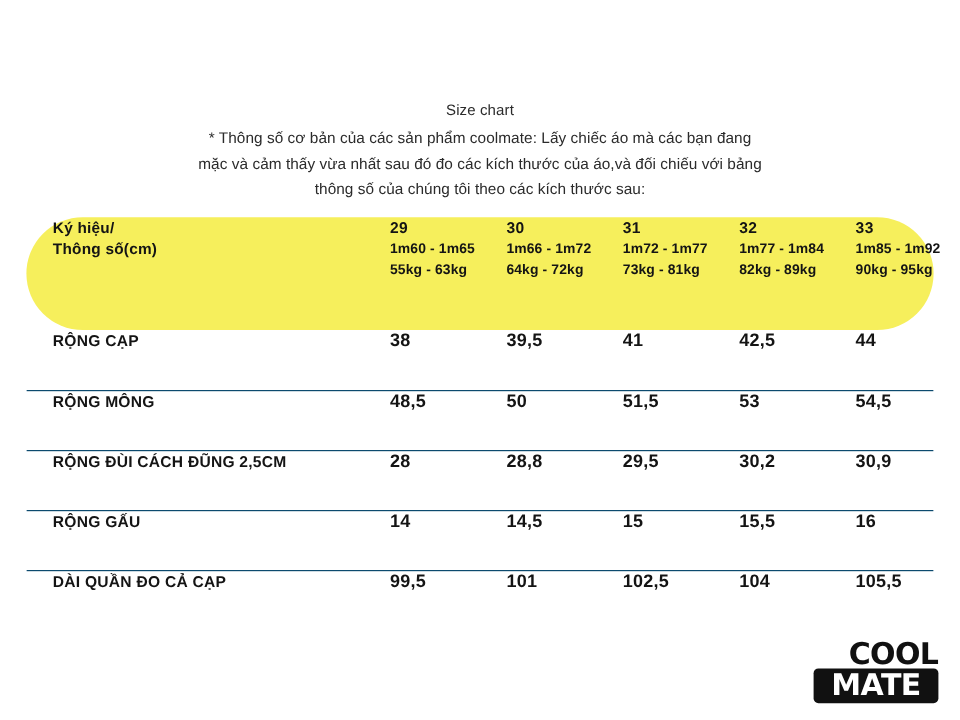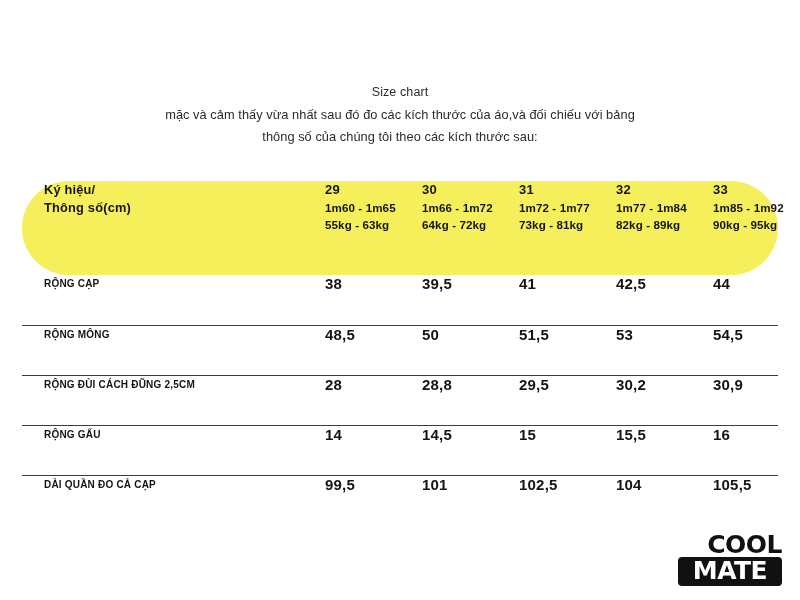--- a/index.html
+++ b/index.html
@@ -80,21 +80,21 @@
     padding-left: 22px;
     border-top: 1px solid #0c4a6e;
   }
   .data-row:first-child {
     border-top: none;
   }
 
   .cell-label {
     width: 281px;
     flex: 0 0 281px;
-    font-size: 10px;
+    font-size: 13px;
     font-weight: 700;
     letter-spacing: 0.2px;
     color: #141414;
     line-height: 17px;
   }
   .cell-label.head {
     font-size: 12.8px;
     line-height: 18px;
   }
 
@@ -161,20 +161,21 @@
     font-family: "DejaVu Sans", sans-serif;
     text-align: center;
   }
 </style>
 </head>
 <body>
 
 <div class="intro">
   <div class="intro-title">Size chart</div>
   <div class="intro-desc">
+    <div class="intro-line">* Thông số cơ bản của các sản phẩm coolmate: Lấy chiếc áo mà các bạn đang</div>
     <div class="intro-line">mặc và cảm thấy vừa nhất sau đó đo các kích thước của áo,và đối chiếu với bảng</div>
     <div class="intro-line">thông số của chúng tôi theo các kích thước sau:</div>
   </div>
 </div>
 
 <div class="table-wrap">
 
   <div class="row header-row">
     <div class="cell-label head">
       <div>Ký hiệu/</div>

